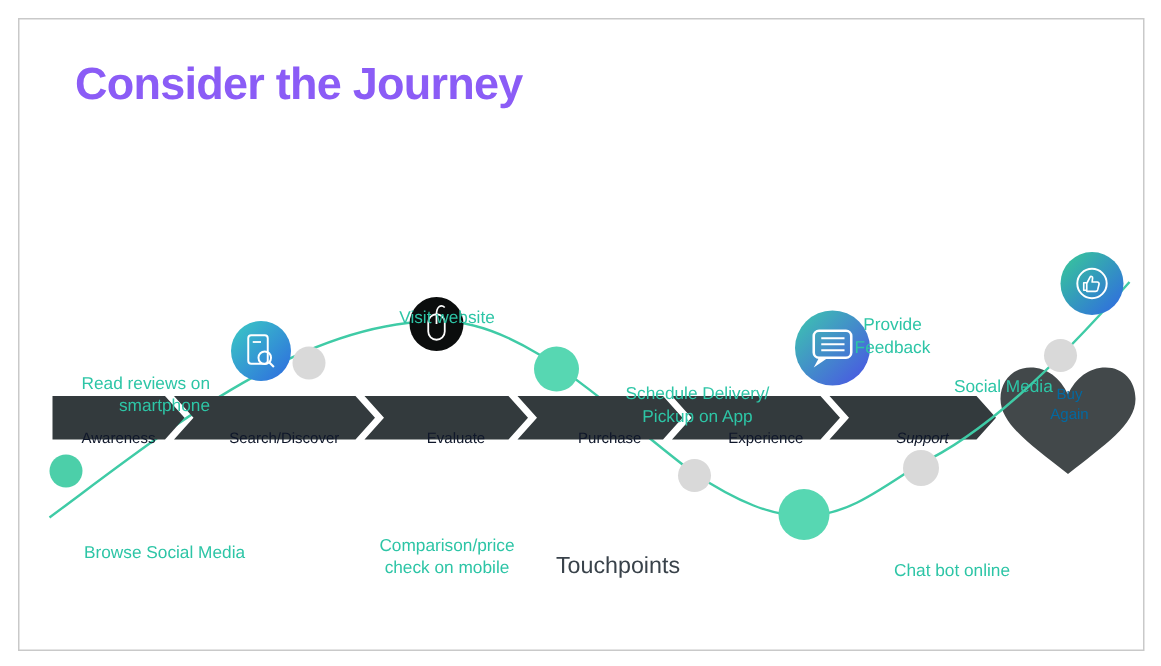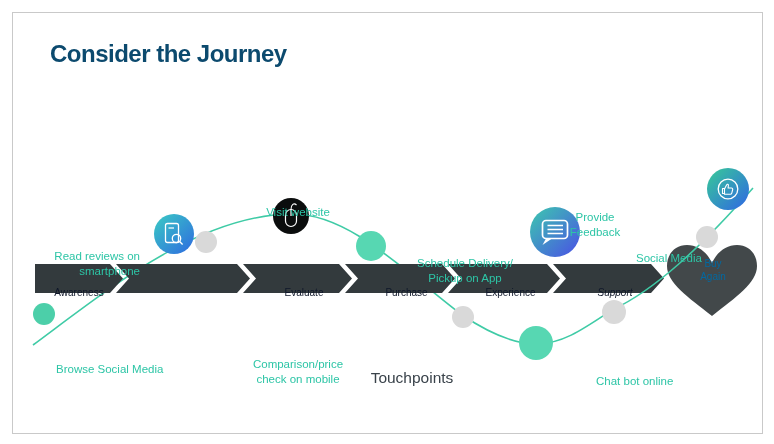--- a/index.html
+++ b/index.html
@@ -1,21 +1,21 @@
 <!DOCTYPE html>
 <html style="--teal: #2dc5a6;"><head>
 <meta charset="utf-8">
 <style>
   html,body{margin:0;padding:0;background:#ffffff;}
   .stage{position:relative;width:774px;height:444px;background:#ffffff;overflow:hidden;
          font-family:"Liberation Sans",sans-serif;}
   .frame{position:absolute;left:12px;top:12px;width:749px;height:420px;
          border:1px solid #c9c9c9;background:#ffffff;}
-  .title{position:absolute;left:50px;top:40px;font-size:24px;font-weight:bold;
-         color:#0c4a6e;letter-spacing:-0.5px;text-align:center;}
+  .title{position:absolute;left:50px;top:40px;font-size:30px;font-weight:bold;
+         color:#8b5cf6;letter-spacing:-0.5px;text-align:center;}
   svg.layer{position:absolute;left:0;top:0;}
   .teal-label{position:absolute;color:var(--teal,#2dc5a6);font-size:11.5px;line-height:1.28;
               white-space:pre-line;margin-top:32px;}
   .t-center{text-align:center;}
   .t-right{text-align:right;}
   .stage-label{position:absolute;top:277px;height:30px;display:flex;align-items:center;
                justify-content:center;color:#0f172a;font-size:10px;}
   .heart-label{position:absolute;left:668px;top:257px;width:90px;text-align:center;
                color:#0369a1;font-size:10px;line-height:1.3;white-space:pre-line;}
   .axis-label{position:absolute;left:337px;top:369px;width:150px;text-align:center;
@@ -98,20 +98,21 @@
     <g>
       <circle cx="728" cy="189" r="21" fill="url(#gradLike)"></circle>
       <circle cx="728" cy="189" r="9.8" fill="none" stroke="#ffffff" stroke-width="1.3"></circle>
       <path d="M722.5,193.5 v-5 h2 v5 z M724.5,189 l2.2,-4.2 c0.4,-0.9 1.8,-0.5 1.7,0.5
                l-0.3,2.7 h3.4 c0.8,0 1.4,0.8 1.2,1.5 l-0.9,3.6 c-0.2,0.7 -0.8,1.1 -1.5,1.1
                h-5.8 z" fill="none" stroke="#ffffff" stroke-width="1.1" stroke-linejoin="round"></path>
     </g>
   </svg>
 
   <div class="stage-label" style="left:35px;width:88px;">Awareness</div>
+  <div class="stage-label" style="left:129px;width:121px;">Search/Discover</div>
   <div class="stage-label" style="left:256px;width:96px;">Evaluate</div>
   <div class="stage-label" style="left:358px;width:97px;">Purchase</div>
   <div class="stage-label" style="left:461px;width:99px;">Experience</div>
   <div class="stage-label" style="left:566px;width:98px;font-style:italic;">Support</div>
   <div class="heart-label">Buy
 Again</div>
 
   <div class="teal-label t-right" style="left:38px;top:217px;width:102px;">Read reviews on
 smartphone</div>
   <div class="teal-label t-center" style="left:253px;top:173px;width:90px;">Visit website</div>

